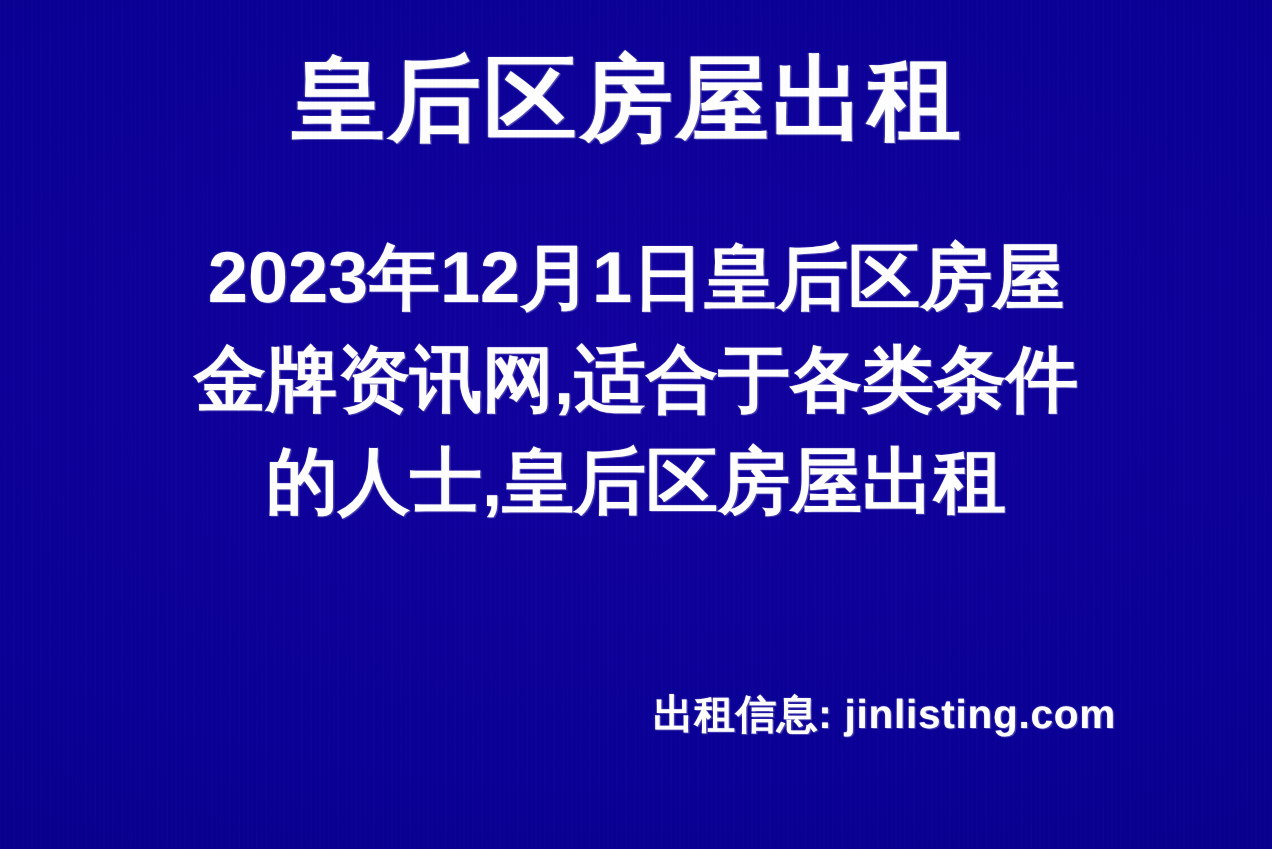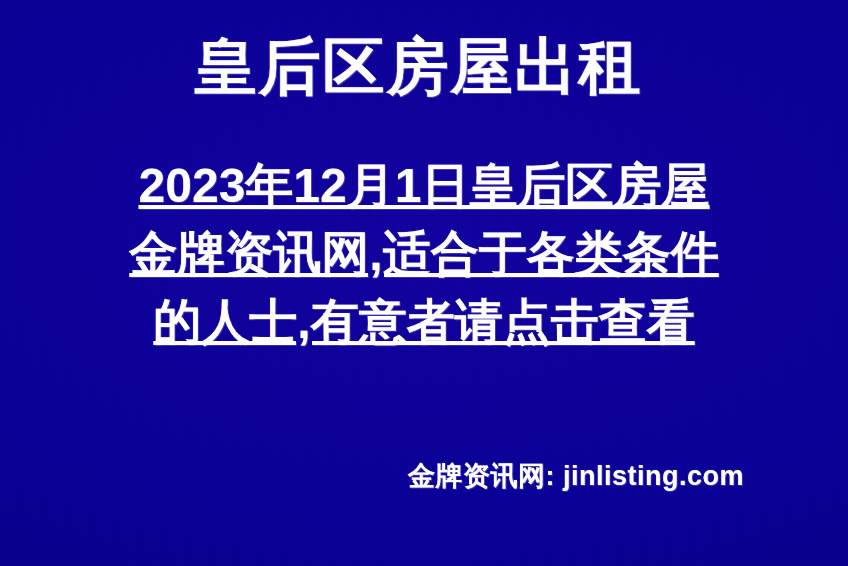--- a/index.html
+++ b/index.html
@@ -69,21 +69,20 @@
     line-height: 68px;
     font-weight: 600;
     letter-spacing: 0px;
   }
   .ad-body .body-line {
     display: block;
     white-space: nowrap;
     text-shadow:
        0 0 1px rgba(255,255,255,.45),
        1px 1px 0 rgba(255,255,255,.18);
-    text-decoration: underline;
   }
   .ad-body .body-line.line-last {
     letter-spacing: 1px;
   }
 
   .ad-footer {
     position: absolute;
     right: 104px;
     top: 458px;
     color: #ffffff;
@@ -100,18 +99,18 @@
 </head>
 <body>
 
 <div id="poster">
 
   <div class="ad-title">皇后区房屋出租</div>
 
   <div class="ad-body">
     <span class="body-line line-1">2023年12月1日皇后区房屋</span>
     <span class="body-line line-2">金牌资讯网,适合于各类条件</span>
-    <span class="body-line line-3">的人士,有意者请点击查看</span>
+    <span class="body-line line-3">的人士,皇后区房屋出租</span>
   </div>
 
-  <div class="ad-footer">金牌资讯网: jinlisting.com</div>
+  <div class="ad-footer">出租信息: jinlisting.com</div>
 
 </div>
 
 </body></html>

